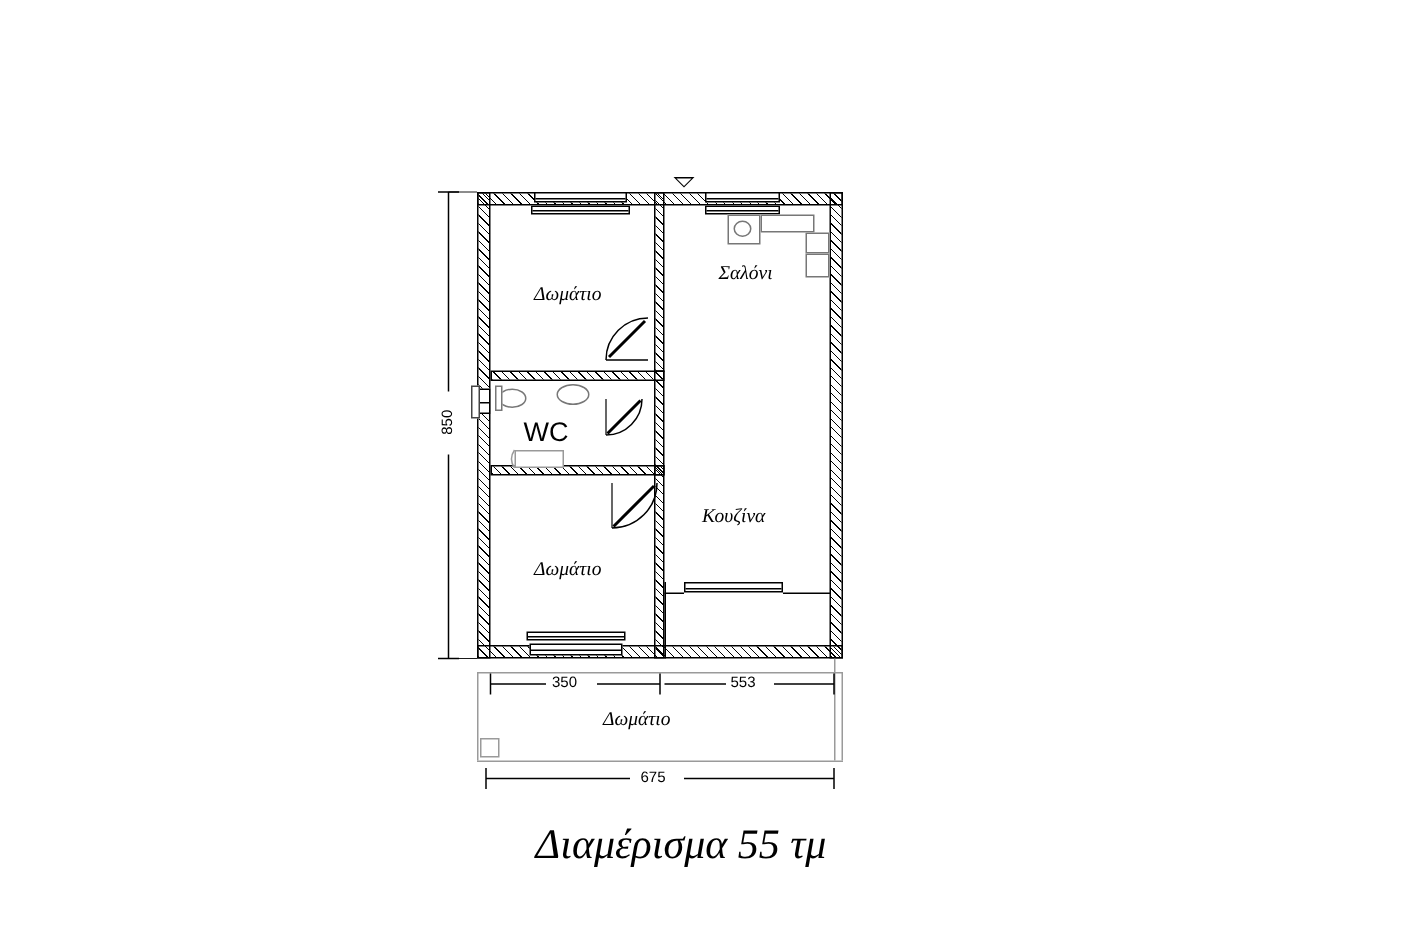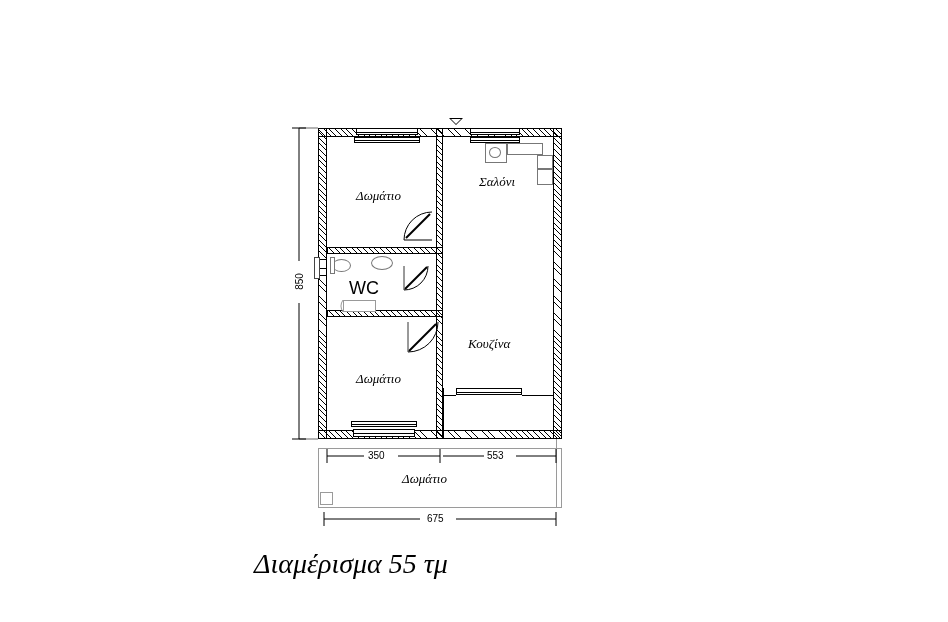--- a/index.html
+++ b/index.html
@@ -68,20 +68,21 @@
     white-space: nowrap;
     transform: rotate(-90deg);
     transform-origin: 50% 50%;
   }
   .title {
     position: absolute;
     font-family: "Liberation Serif", serif;
     font-style: italic;
     font-size: 28px;
     white-space: nowrap;
+    text-align: center;
   }
   .wc-label {
     position: absolute;
     font-family: "Liberation Sans", sans-serif;
     font-size: 18px;
     white-space: nowrap;
   }
   .window {
     position: absolute;
     box-sizing: border-box;

